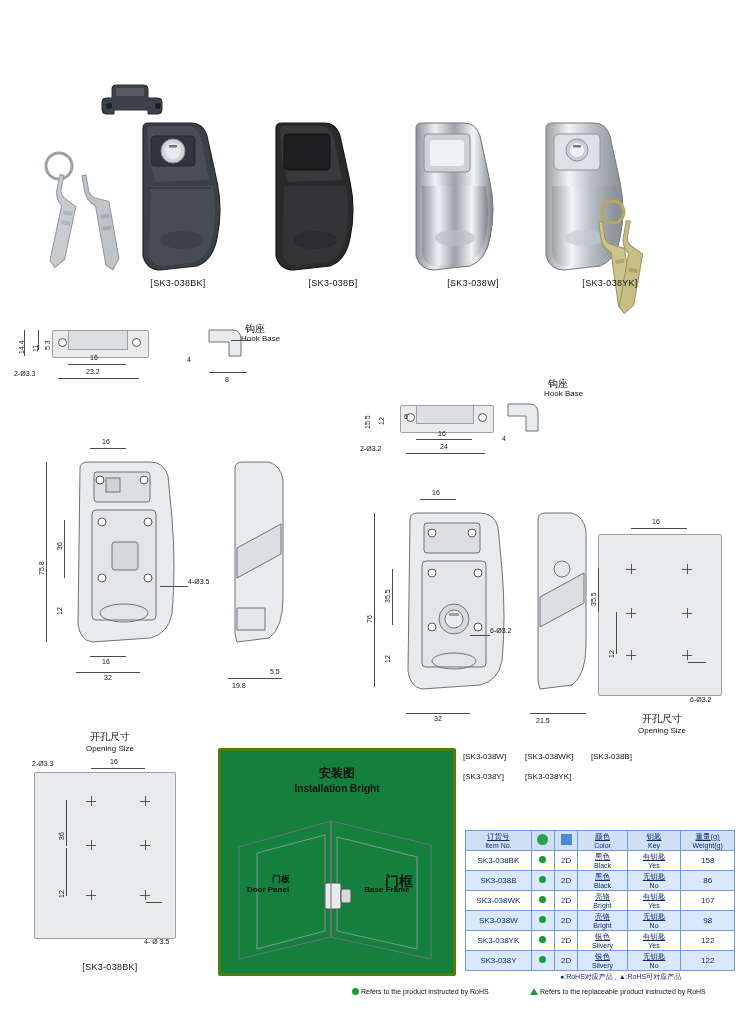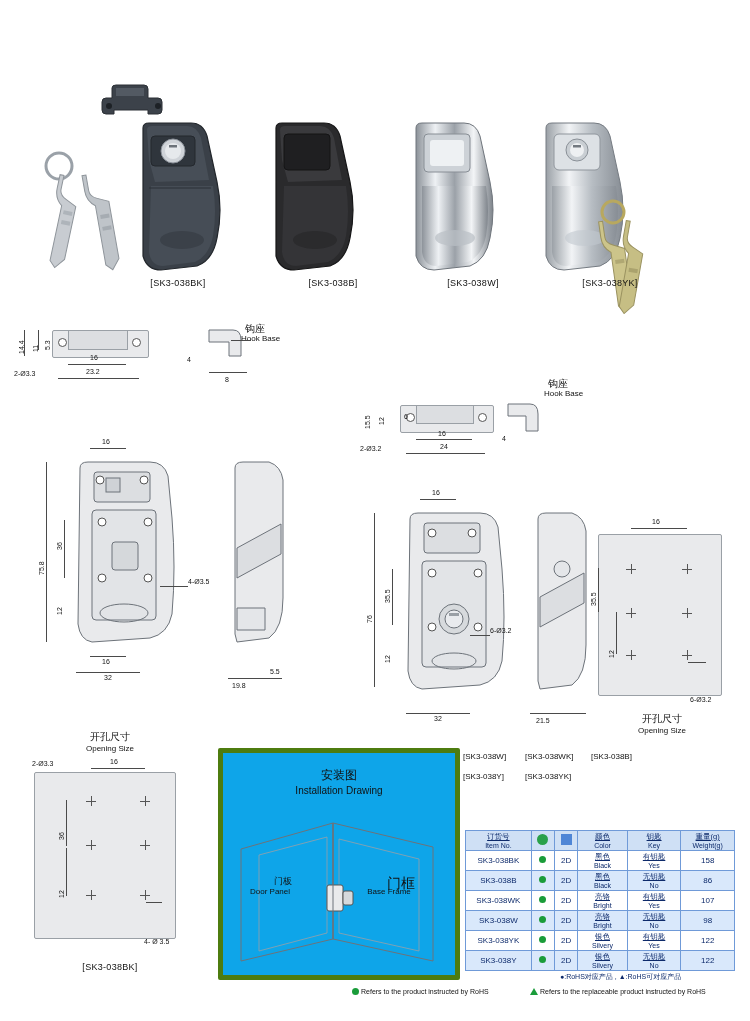--- a/index.html
+++ b/index.html
@@ -86,23 +86,24 @@
   .en{display:block;font-size:7px;}
   .dot{display:inline-block;width:7px;height:7px;border-radius:50%;background:#1a9c3a;}
   .tri{display:inline-block;width:0;height:0;border-left:4px solid transparent;border-right:4px solid transparent;border-bottom:7px solid #1a9c3a;}
   .footnote{position:absolute;font-size:7px;color:#111;white-space:nowrap;}
   .footnote .dot,.footnote .tri{vertical-align:-1px;margin-right:2px;}
   .rohs-note{position:absolute;font-size:7px;color:#0d2a6b;white-space:nowrap;}
 
   
   .install-box{
     position:absolute;
-    border:5px solid #4d7c0f;
-    background:#0ea5e9;
+    border:3px solid #4d7c0f;
+    background:#15803d;
     border-radius:2px;
+    font-weight:bold;
   }
 </style>
 </head>
 <body>
 
 <div class="page">
 
   <div class="abs" style="left:0;top:20px;width:750px;height:270px;">
 
     <svg class="abs" style="left:100px;top:60px;" width="70" height="50" viewBox="0 0 70 50">
@@ -370,21 +371,21 @@
     <div class="line-v" style="left:44px;top:70px;height:46px;"></div>
     <div class="line-v" style="left:44px;top:118px;height:48px;"></div>
     <div class="dim" style="left:122px;top:208px;">4- Ø 3.5</div>
     <div class="line-h" style="left:124px;top:172px;width:16px;"></div>
 
     <div class="photo-caption" style="left:48px;top:232px;width:80px;">[SK3-038BK]</div>
   </div>
 
   <div class="install-box" style="left:218px;top:748px;width:232px;height:222px;">
     <div class="label-cn" style="left:76px;top:14px;width:80px;font-size:12px;">安装图</div>
-    <div class="label-en" style="left:56px;top:32px;width:120px;font-size:10px;">Installation Drawing</div>
+    <div class="label-en" style="left:56px;top:32px;width:120px;font-size:10px;">Installation Bright</div>
 
     <svg width="232" height="160" viewBox="0 0 232 160" style="position:absolute;left:0;top:56px;">
       <path d="M18 40 L110 14 L110 130 L18 152 Z" fill="none" stroke="#6d737a" stroke-width="1"></path>
       <path d="M110 14 L210 38 L210 152 L110 130 Z" fill="none" stroke="#6d737a" stroke-width="1"></path>
       <path d="M36 46 L104 28 L104 124 L36 142 Z" fill="none" stroke="#9aa0a6" stroke-width="0.8"></path>
       <path d="M116 30 L196 50 L196 142 L116 124 Z" fill="none" stroke="#9aa0a6" stroke-width="0.8"></path>
       <rect x="104" y="76" width="16" height="26" rx="2" fill="#e9eaec" stroke="#555"></rect>
       <rect x="120" y="82" width="10" height="14" rx="2" fill="#d6d9dc" stroke="#555"></rect>
       <line x1="110" y1="14" x2="110" y2="130" stroke="#6d737a"></line>
     </svg>

